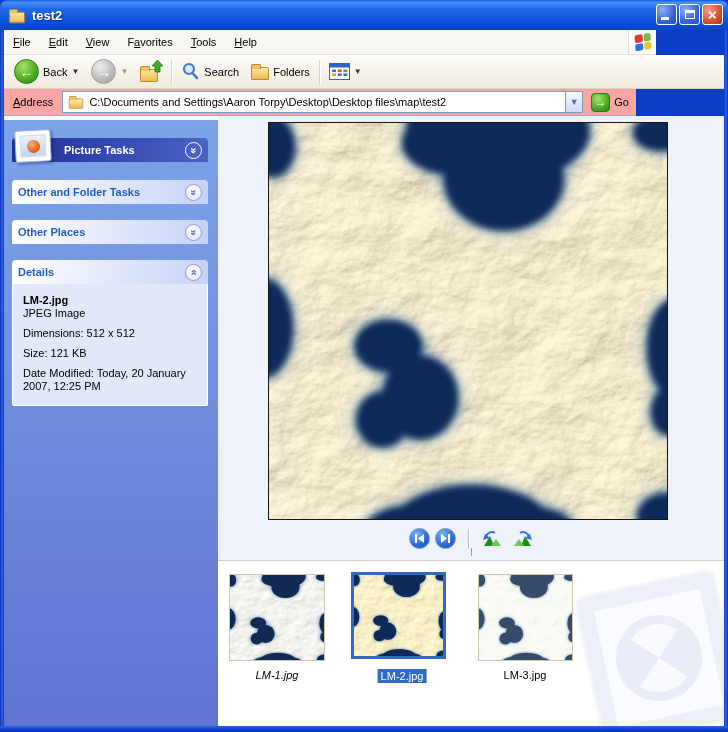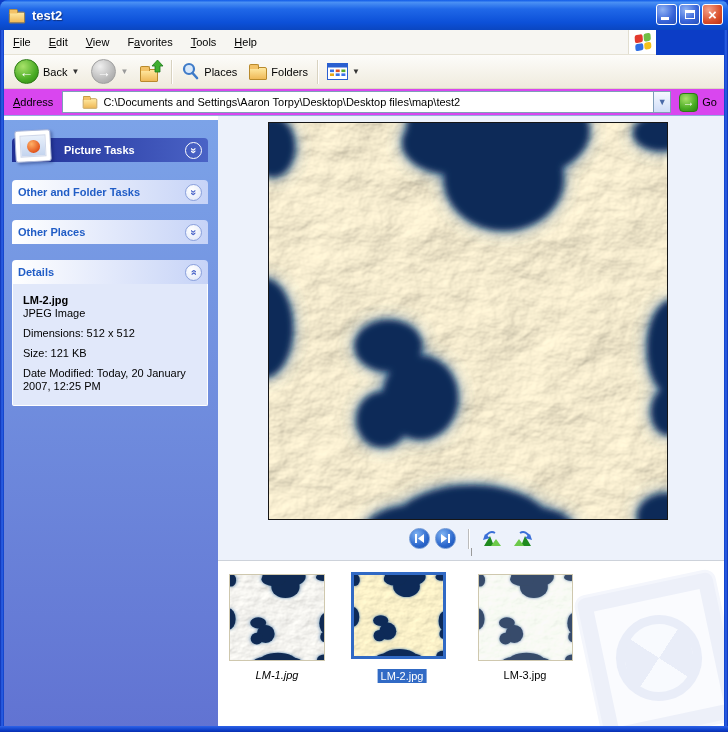--- a/index.html
+++ b/index.html
@@ -47,24 +47,24 @@
   .nav-circle.disabled{background:radial-gradient(circle at 35% 28%,#efefef,#b9b9b9 62%,#9d9d9d);border-color:#a0a0a0;}
   .caret{font-size:8px;color:#333;line-height:8px;}
   .caret.dim{color:#999;}
   .folder-ico{width:18px;height:13px;background:linear-gradient(#ffe9a2,#efb957);border:1px solid #b98a2c;border-radius:2px 2px 1px 1px;position:relative;margin-top:4px;}
   .folder-ico::before{content:"";position:absolute;top:-4px;left:-1px;width:8px;height:4px;background:#f3c267;border:1px solid #b98a2c;border-bottom:none;border-radius:2px 2px 0 0;}
   .up-wrap{position:relative;width:22px;height:20px;}
   .up-wrap .folder-ico{position:absolute;left:0;bottom:0;}
   .up-arrow{position:absolute;right:-2px;top:-2px;}
   .tb-label{color:#000;}
   
-  .addressbar{position:absolute;left:4px;top:89px;width:720px;height:27px;background:#d946ef;
+  .addressbar{position:absolute;left:4px;top:89px;width:632px;height:27px;background:#fca5a5;
     border-bottom:1px solid #95acdf;display:flex;align-items:center;padding:0 5px;}
   .addr-label{padding:0 9px 0 4px;}
-  .addr-input{flex:1;height:22px;background:#fff;border:1px solid #7f9db9;display:flex;align-items:center;padding-left:18px;overflow:hidden;}
+  .addr-input{flex:1;height:22px;background:#fff;border:1px solid #7f9db9;display:flex;align-items:center;padding-left:4px;overflow:hidden;}
   .addr-input .folder-ico{transform:scale(.8);margin-top:2px;}
   .addr-text{margin-left:4px;white-space:nowrap;}
   .addr-drop{margin-left:auto;width:17px;height:20px;border-left:1px solid #7f9db9;
     background:linear-gradient(180deg,#f6f9ff,#cfddf8);display:flex;align-items:center;justify-content:center;color:#4a6aa8;font-size:9px;}
   .go-group{display:flex;align-items:center;gap:4px;margin-left:8px;padding-right:2px;}
   .go-circle{width:19px;height:19px;border-radius:4px;display:flex;align-items:center;justify-content:center;color:#fff;font-weight:bold;font-size:12px;
     background:radial-gradient(circle at 35% 28%,#a8e26a,#47aa22 62%,#2c8412);border:1px solid #2d7a15;}
   
   .content{position:absolute;left:4px;top:116px;width:720px;height:610px;background:#fff;}
   .sidebar{position:absolute;left:0;top:4px;width:214px;height:610px;
@@ -225,21 +225,21 @@
           <path d="M6.5,0 L12,6 L9,6 L9,12 L4,12 L4,6 L1,6 Z" fill="#3fae2f" stroke="#1c7a1c" stroke-width="0.8"></path>
         </svg>
       </span>
     </div>
     <div class="tb-sep"></div>
     <div class="tb-btn">
       <svg width="19" height="19">
         <circle cx="8" cy="7" r="5" fill="#d8e8fa" stroke="#3f7bc8" stroke-width="2.2"></circle>
         <line x1="11.5" y1="11" x2="16" y2="16" stroke="#3f7bc8" stroke-width="2.6" stroke-linecap="round"></line>
       </svg>
-      <span class="tb-label">Places</span>
+      <span class="tb-label">Search</span>
     </div>
     <div class="tb-btn">
       <span class="folder-ico"></span>
       <span class="tb-label">Folders</span>
     </div>
     <div class="tb-sep"></div>
     <div class="tb-btn">
       <svg width="21" height="17">
         <rect x="0.5" y="0.5" width="20" height="16" fill="#fff" stroke="#2a5fd0"></rect>
         <rect x="1" y="1" width="19" height="3.5" fill="#2a5fd0"></rect>

